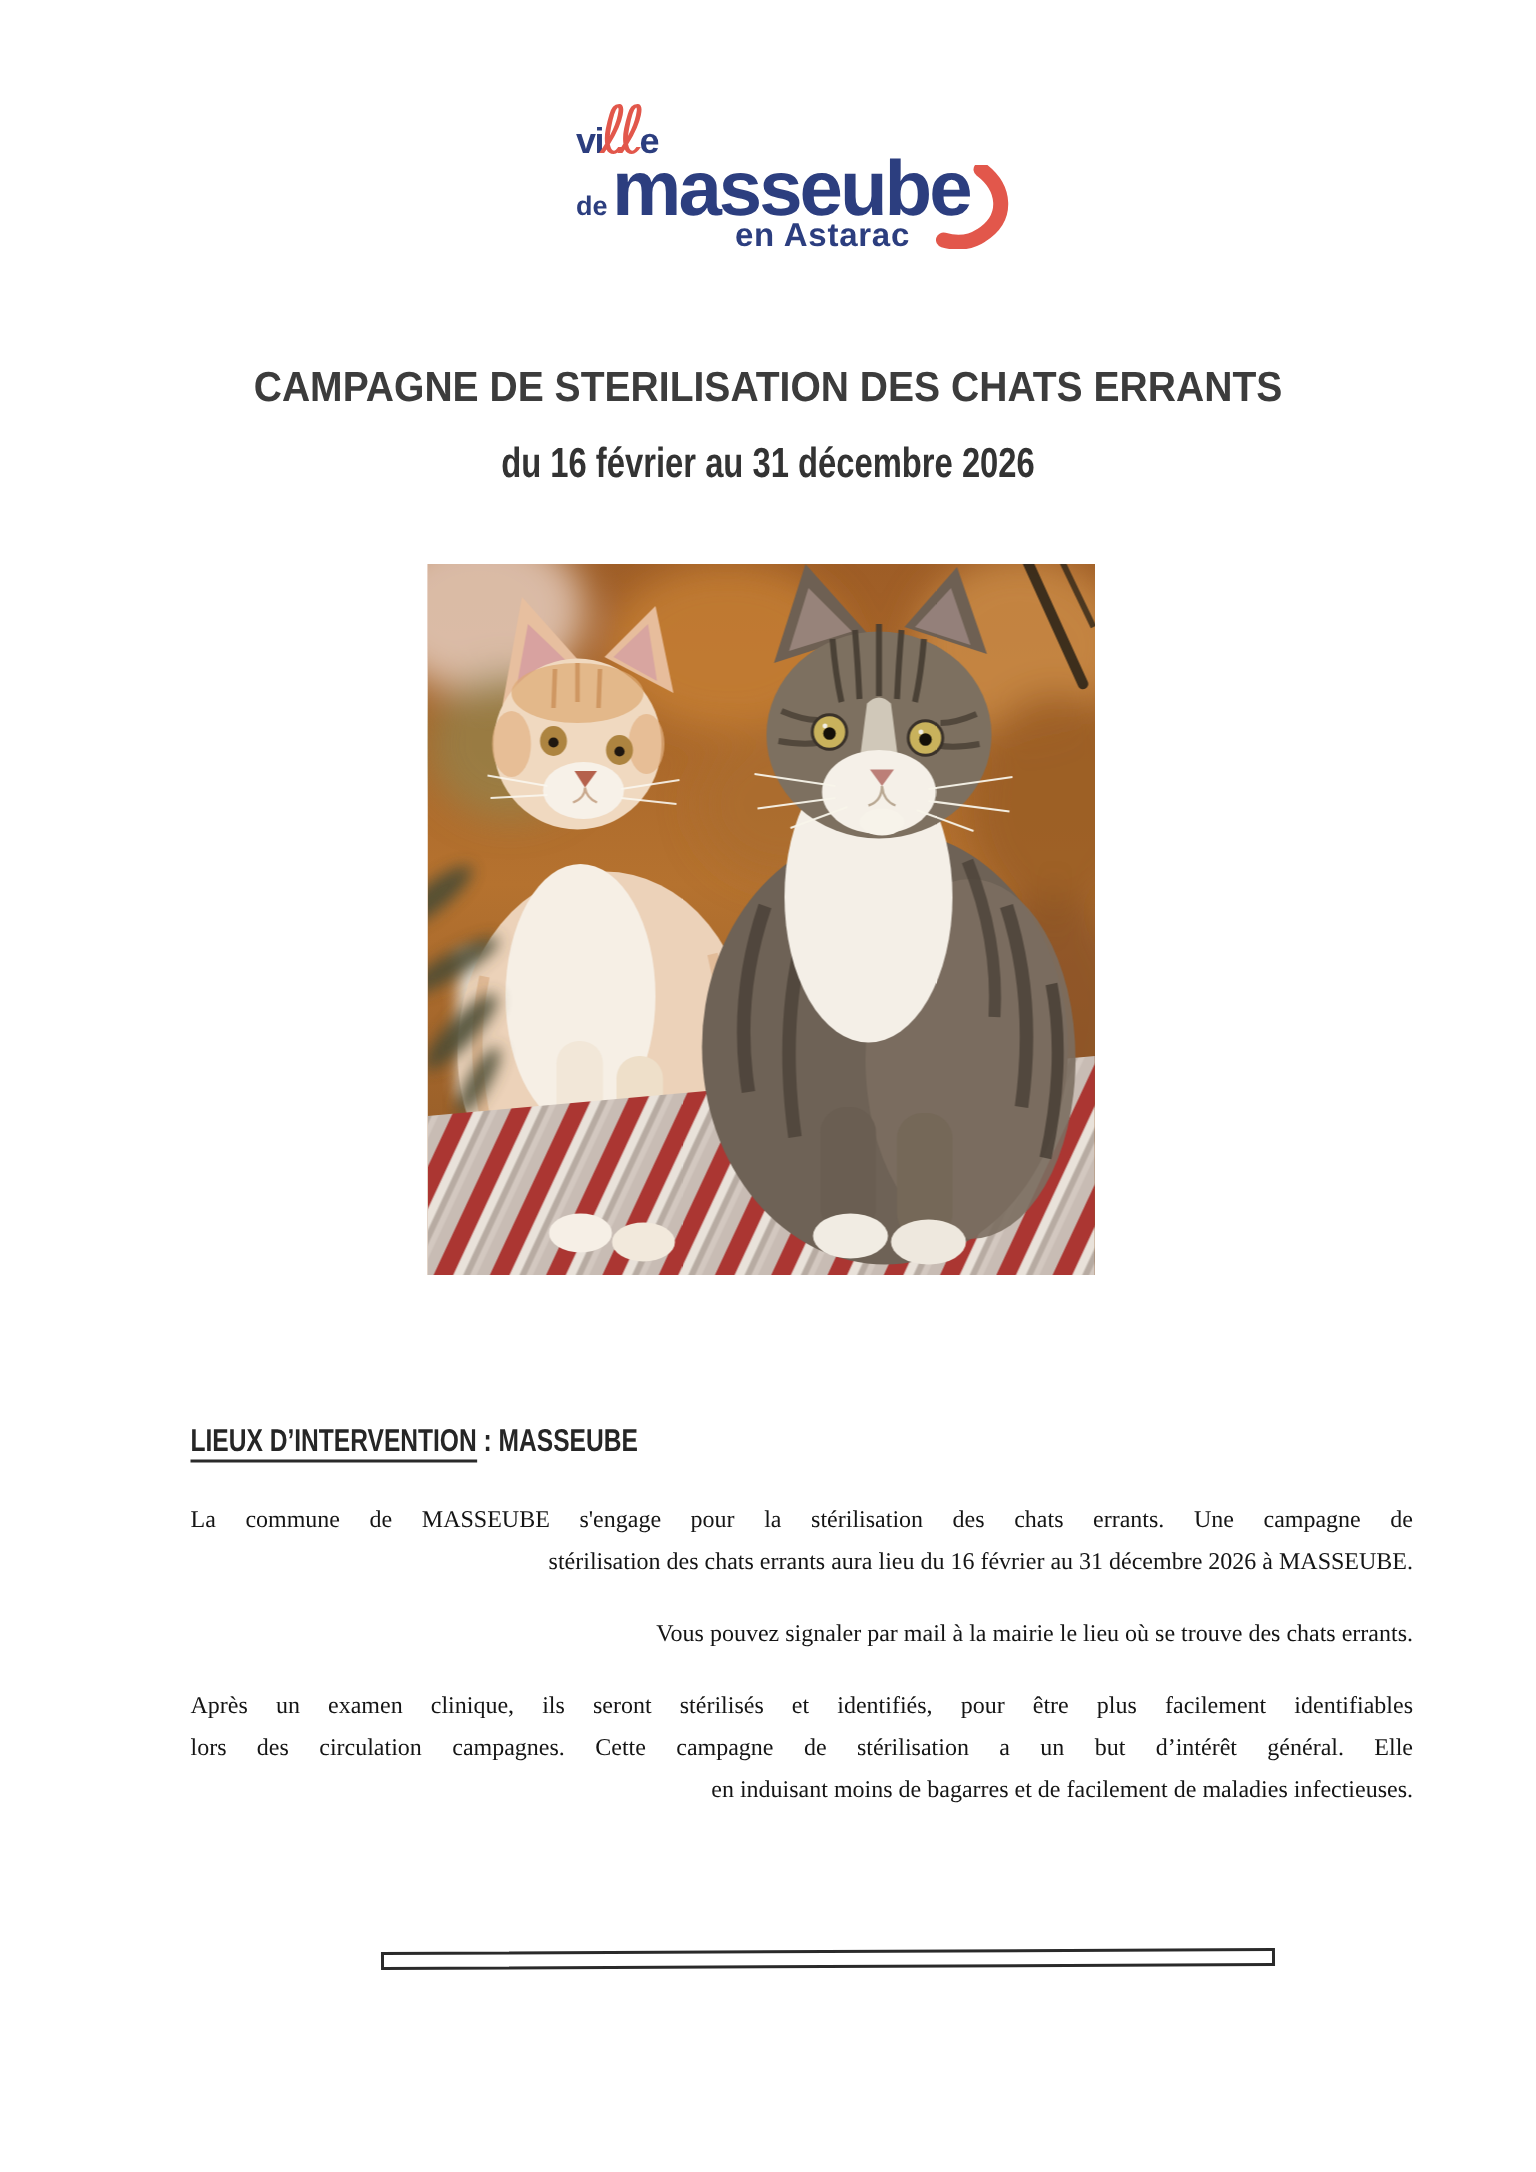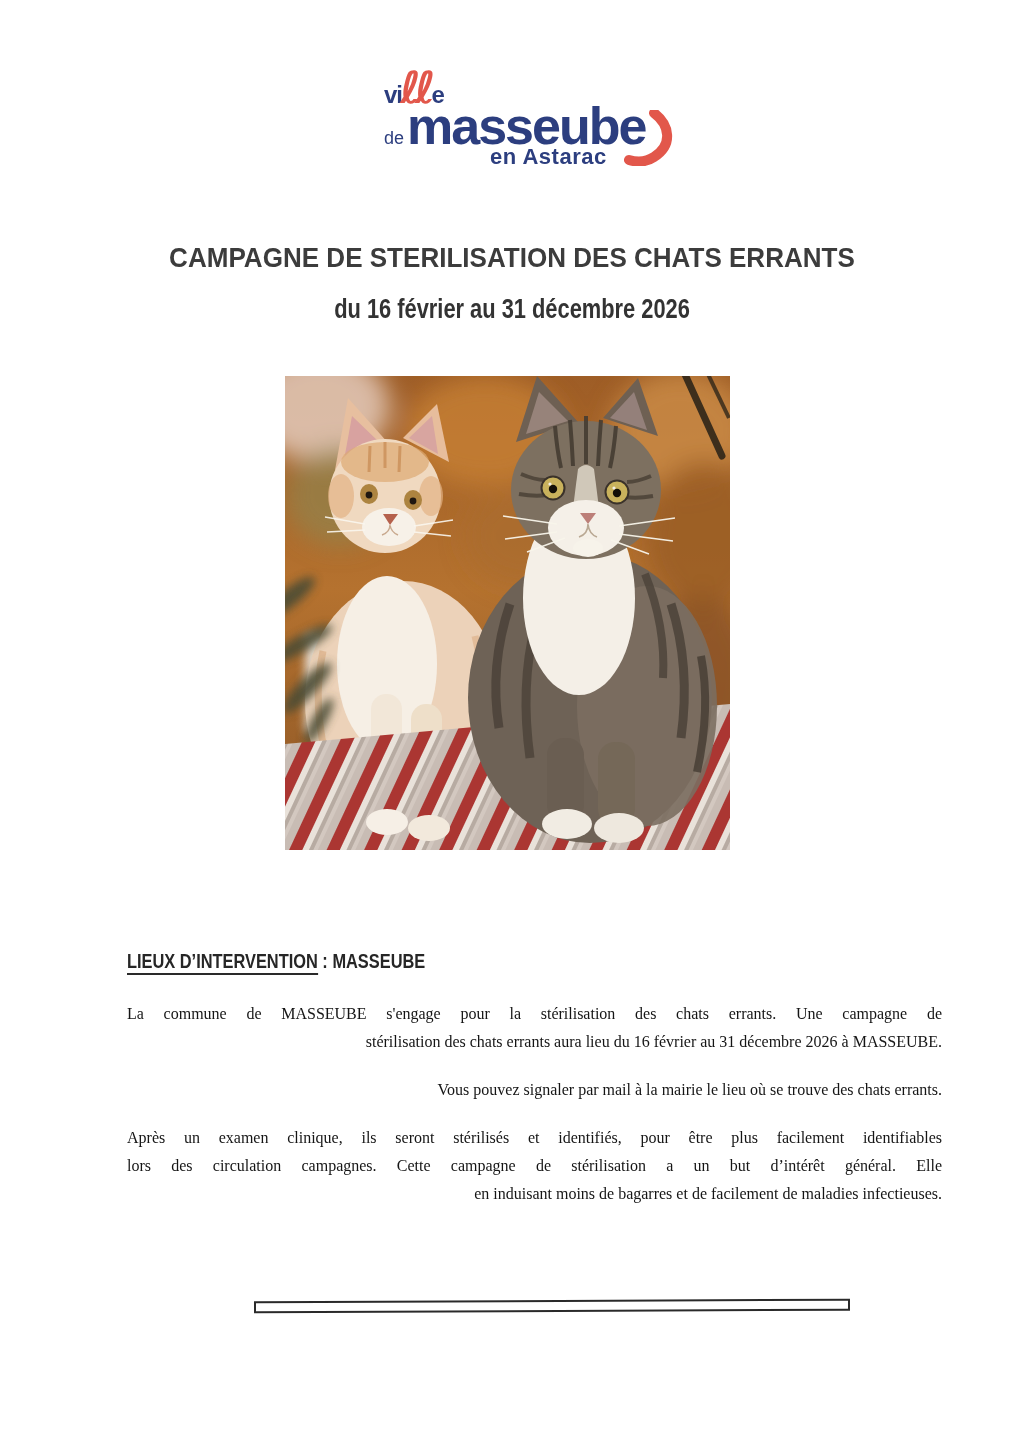--- a/index.html
+++ b/index.html
@@ -7,23 +7,23 @@
     position:relative;
     width:1024px;height:1448px;
     background:#ffffff;
     overflow:hidden;
     font-family:"Liberation Sans",sans-serif;
   }
   
   .logo{position:absolute;left:382px;top:64px;width:300px;height:110px;}
   .logo .l1{position:absolute;left:2px;top:2px;line-height:1;white-space:nowrap;}
   .logo .l1 .lv{font-size:24px;font-weight:700;color:#2c3e7f;letter-spacing:-1px;}
-  .logo .l1 .loops{font-size:44px;font-weight:700;color:#e2574b;letter-spacing:-6px;margin:0 2px 0 -2px;font-family:"DejaVu Sans",sans-serif;}
+  .logo .l1 .loops{font-size:44px;font-weight:400;color:#e2574b;letter-spacing:-6px;margin:0 2px 0 -2px;font-family:"DejaVu Sans",sans-serif;}
   .logo .l2{position:absolute;left:2px;top:36px;line-height:1;white-space:nowrap;}
-  .logo .l2 .lde{font-size:18px;font-weight:400;color:#2c3e7f;margin-right:3px;}
+  .logo .l2 .lde{font-size:18px;font-weight:700;color:#2c3e7f;margin-right:3px;}
   .logo .l2 .lmass{font-size:52px;font-weight:700;color:#2c3e7f;letter-spacing:-2px;}
   .logo .l3{position:absolute;left:108px;top:80px;font-size:22px;font-weight:700;color:#2c3e7f;letter-spacing:0.5px;}
   .logo .swoosh{position:absolute;left:242px;top:46px;}
   
   .title{
     position:absolute;left:0;top:240px;width:1024px;text-align:center;
     font-size:28px;font-weight:700;color:#3c3c3c;line-height:36px;letter-spacing:0px;
     transform:scaleX(0.93);transform-origin:512px center;white-space:nowrap;
   }
   .subtitle{

